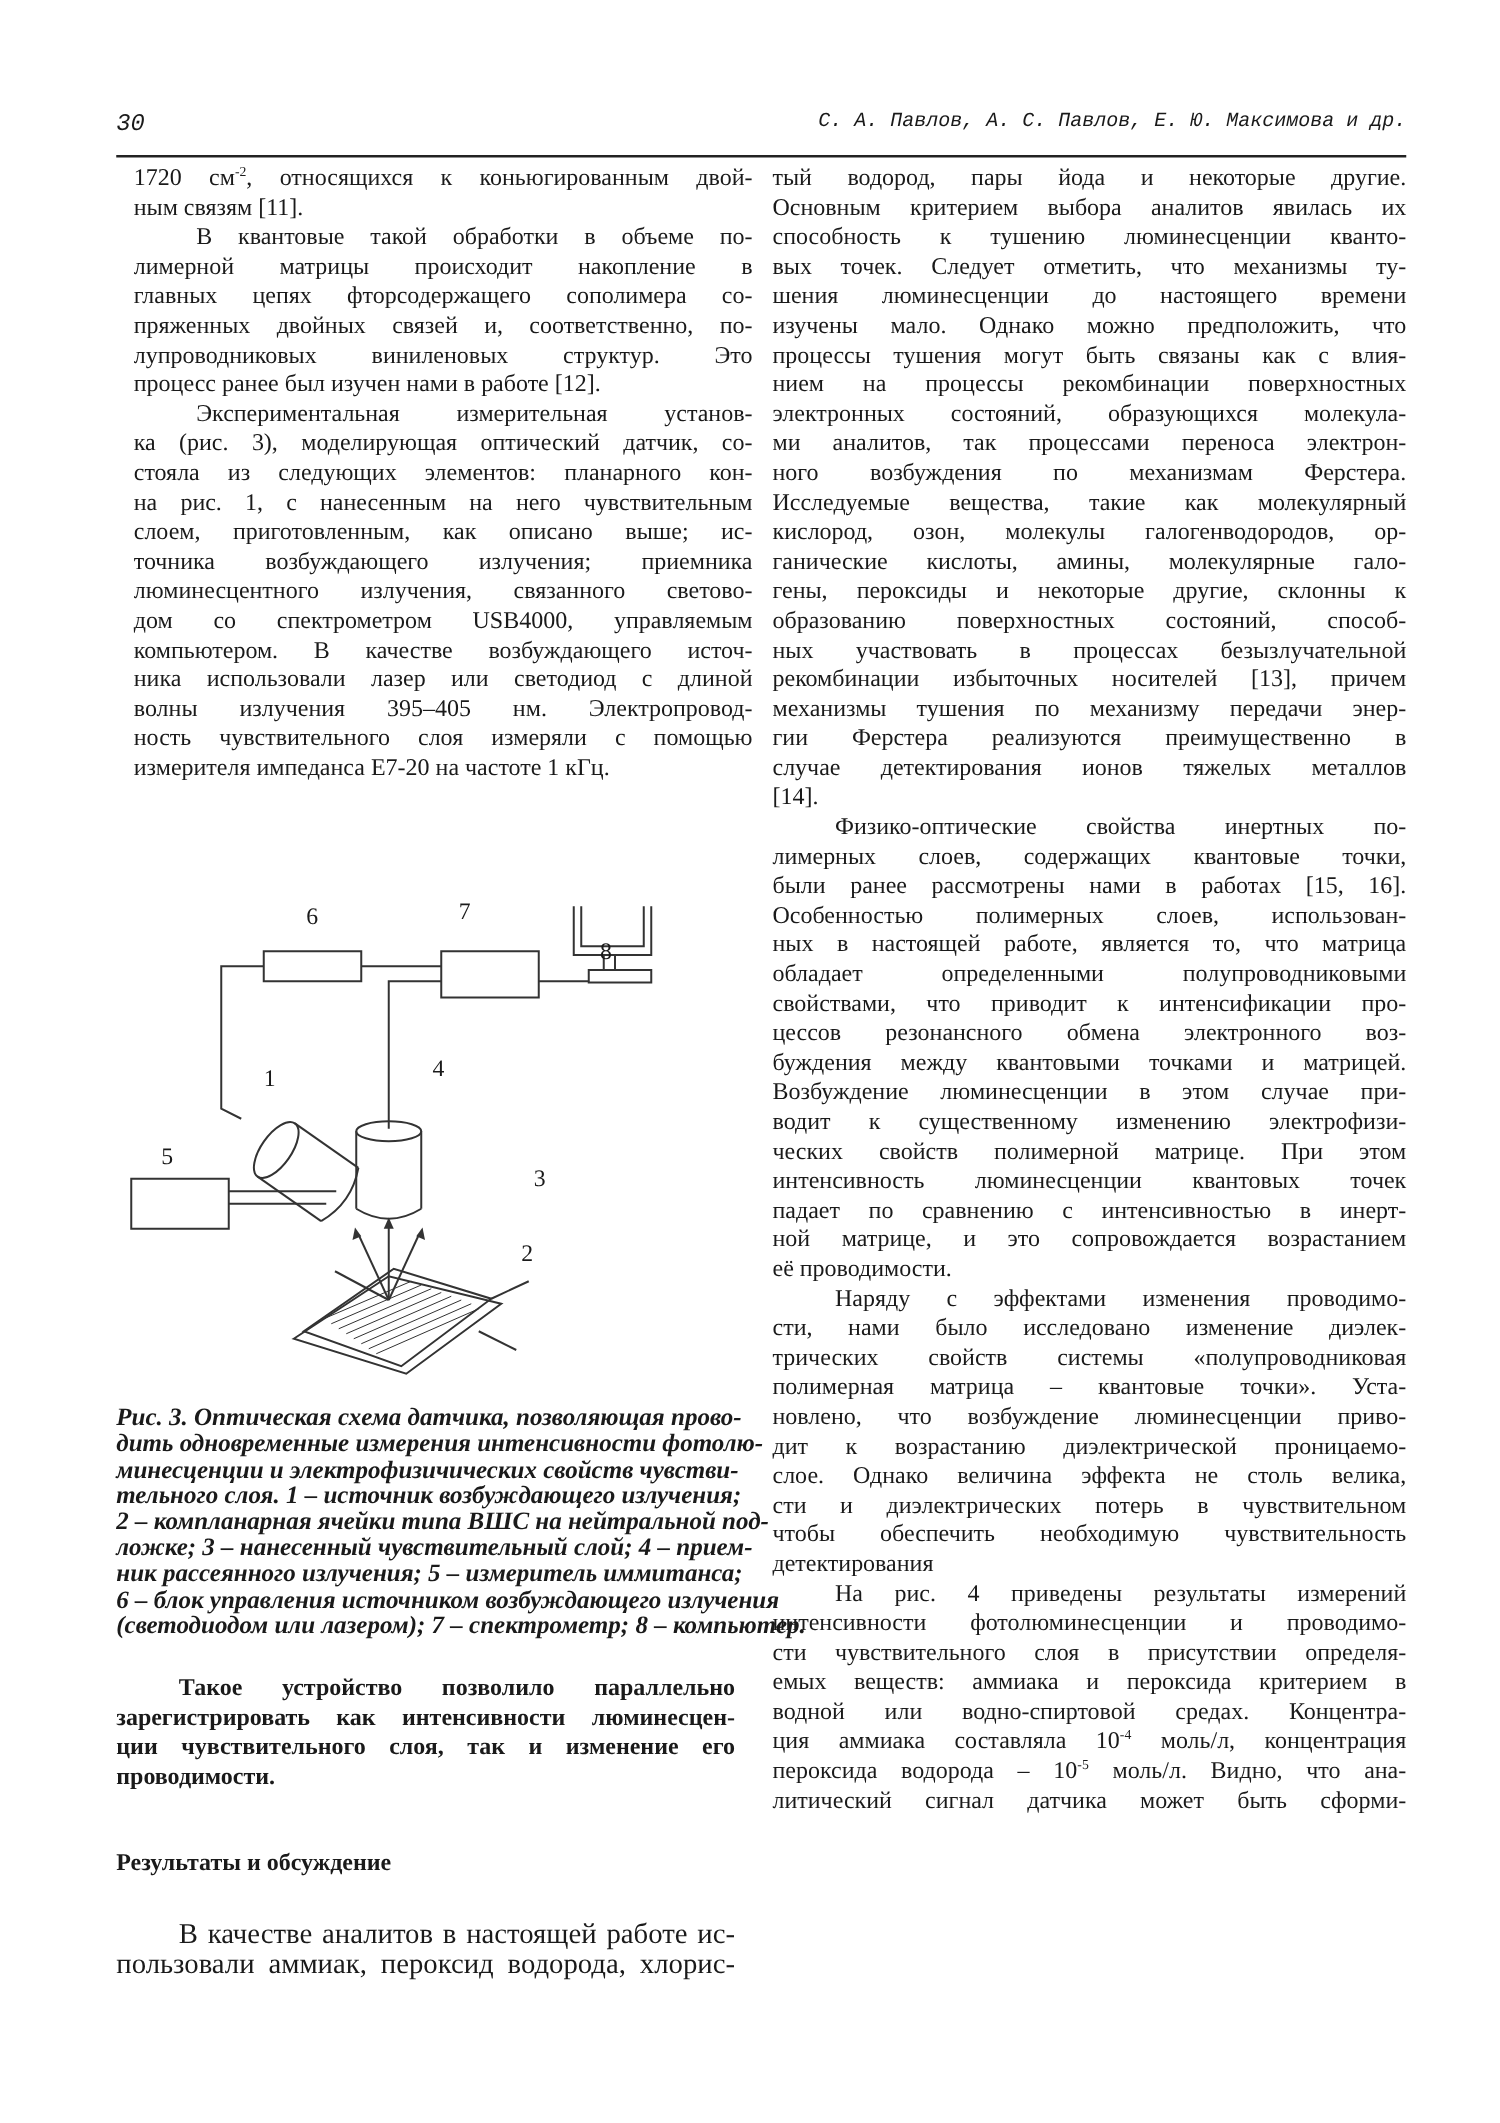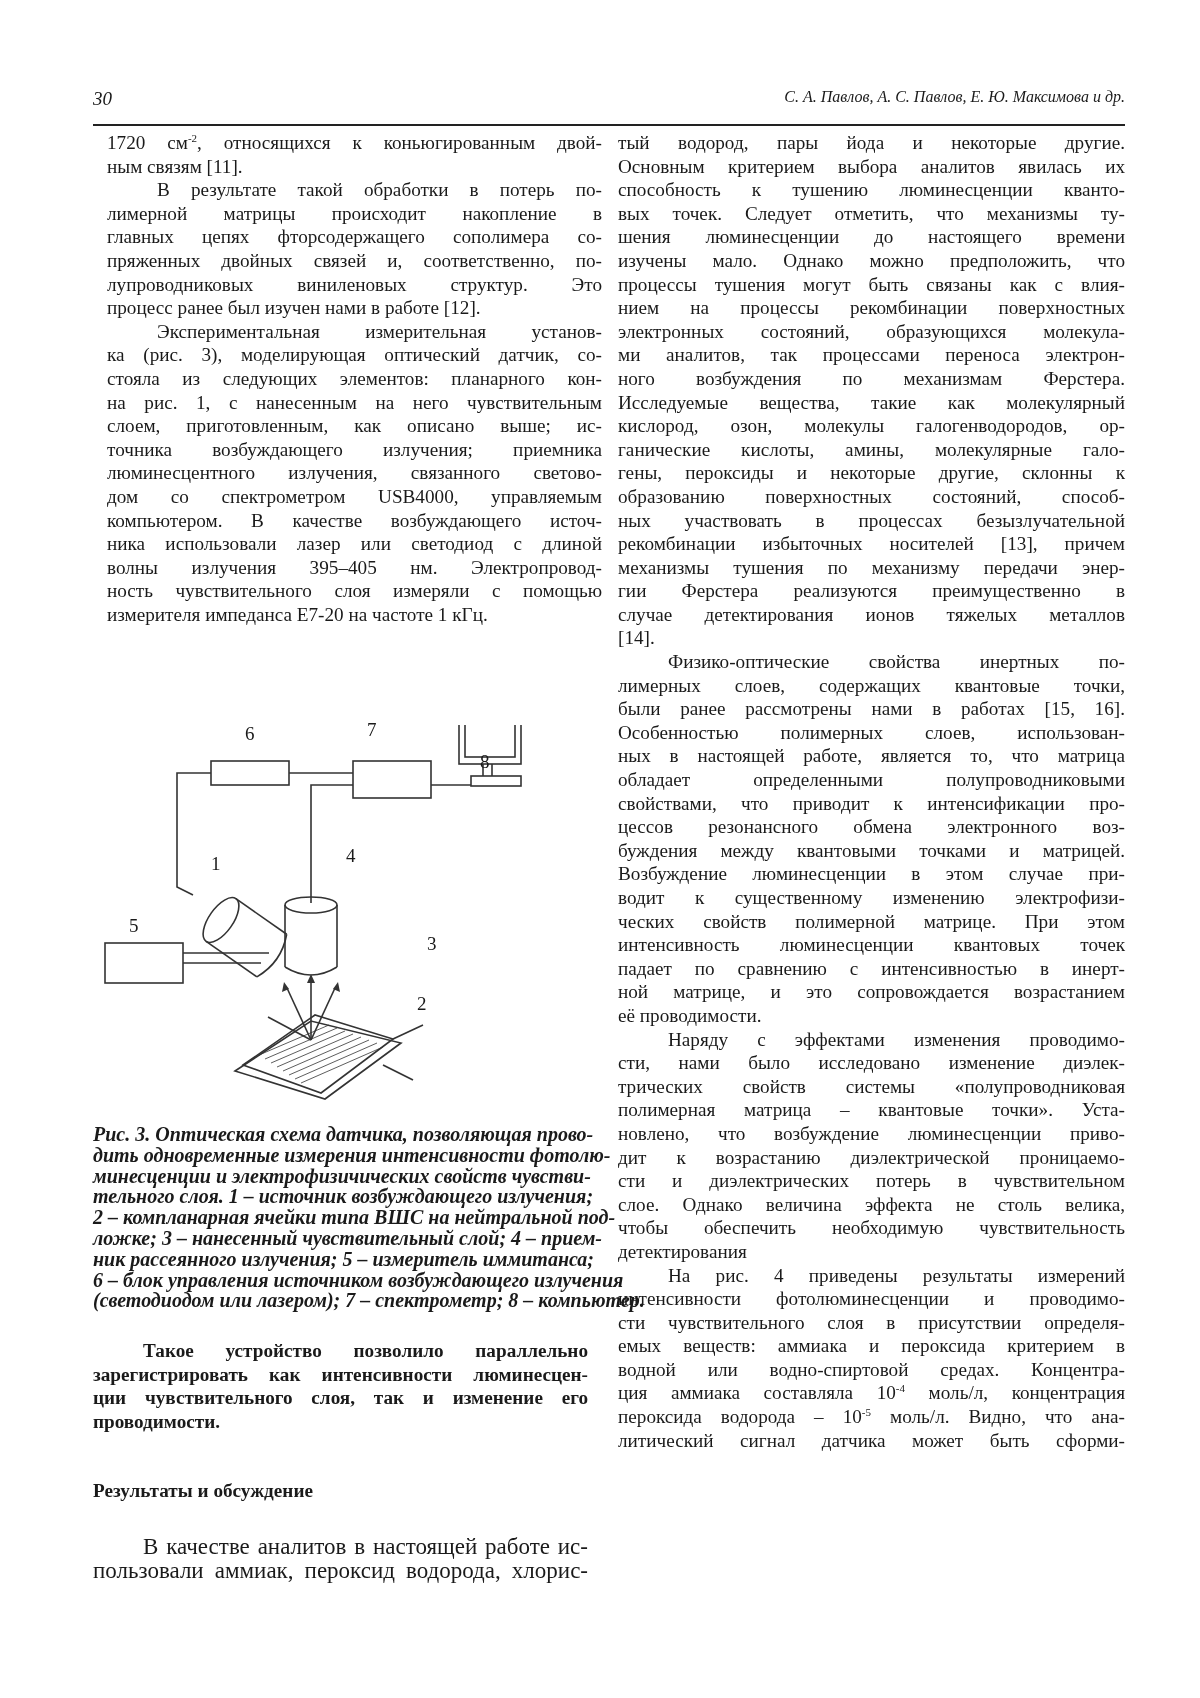--- a/index.html
+++ b/index.html
@@ -1,18 +1,18 @@
 <!DOCTYPE html>
 <html><head>
 <meta charset="utf-8">
 <style>
   html, body { margin:0; padding:0; background:#ffffff; }
   body { width:1200px; height:1698px; position:relative; overflow:hidden;
          font-family:"Liberation Serif","DejaVu Serif",serif; color:#1a1a1a; }
-  .header { position:absolute; left:93px; top:88px; width:1032px; height:30px; }
+  .header { position:absolute; left:93px; top:88px; width:1032px; height:30px;font-family:Liberation Mono, monospace; }
   .page-num { position:absolute; left:0; top:0; font-style:italic; font-size:19px; }
   .running-head { position:absolute; right:0; top:0; font-style:italic; font-size:16px; }
   .header-rule { position:absolute; left:93px; top:124px; width:1032px; height:2px; background:#222; }
   .col { position:absolute; font-size:19.2px; line-height:23.6px; text-align:justify; }
   .col-left { left:107px; top:131px; width:495px; }
   .col-right { left:618px; top:131px; width:507px; }
   .col p { margin:0; }
   .ind { text-indent:50px; }
   .line { display:block; text-align:justify; text-align-last:justify; white-space:nowrap; }
   .line.last { text-align-last:left; }
@@ -35,21 +35,21 @@
   <span class="running-head">С. А. Павлов, А. С. Павлов, Е. Ю. Максимова и др.</span>
 </div>
 <div class="header-rule"></div>
 
 <div class="col col-left">
   <p>
     <span class="line"><span>1720 см</span><sup>-2</sup><span>, относящихся к коньюгированным двой-</span></span>
     <span class="line last">ным связям [11].</span>
   </p>
   <p>
-    <span class="line ind">В результате такой обработки в потерь по-</span>
+    <span class="line ind">В квантовые такой обработки в объеме по-</span>
     <span class="line">лимерной матрицы происходит накопление в</span>
     <span class="line">главных цепях фторсодержащего сополимера со-</span>
     <span class="line">пряженных двойных связей и, соответственно, по-</span>
     <span class="line">лупроводниковых виниленовых структур. Это</span>
     <span class="line last">процесс ранее был изучен нами в работе [12].</span>
   </p>
   <p>
     <span class="line ind">Экспериментальная измерительная установ-</span>
     <span class="line">ка (рис. 3), моделирующая оптический датчик, со-</span>
     <span class="line">стояла из следующих элементов: планарного кон-</span>
@@ -212,22 +212,22 @@
     <span class="line">ной матрице, и это сопровождается возрастанием</span>
     <span class="line last">её проводимости.</span>
   </p>
   <p>
     <span class="line ind">Наряду с эффектами изменения проводимо-</span>
     <span class="line">сти, нами было исследовано изменение диэлек-</span>
     <span class="line">трических свойств системы «полупроводниковая</span>
     <span class="line">полимерная матрица – квантовые точки». Уста-</span>
     <span class="line">новлено, что возбуждение люминесценции приво-</span>
     <span class="line">дит к возрастанию диэлектрической проницаемо-</span>
+    <span class="line">слое. Однако величина эффекта не столь велика,</span>
     <span class="line">сти и диэлектрических потерь в чувствительном</span>
-    <span class="line">слое. Однако величина эффекта не столь велика,</span>
     <span class="line">чтобы обеспечить необходимую чувствительность</span>
     <span class="line last">детектирования</span>
   </p>
   <p>
     <span class="line ind">На рис. 4 приведены результаты измерений</span>
     <span class="line">интенсивности фотолюминесценции и проводимо-</span>
     <span class="line">сти чувствительного слоя в присутствии определя-</span>
     <span class="line">емых веществ: аммиака и пероксида критерием в</span>
     <span class="line">водной или водно-спиртовой средах. Концентра-</span>
     <span class="line"><span>ция аммиака составляла 10</span><sup>-4</sup><span> моль/л, концентрация</span></span>

